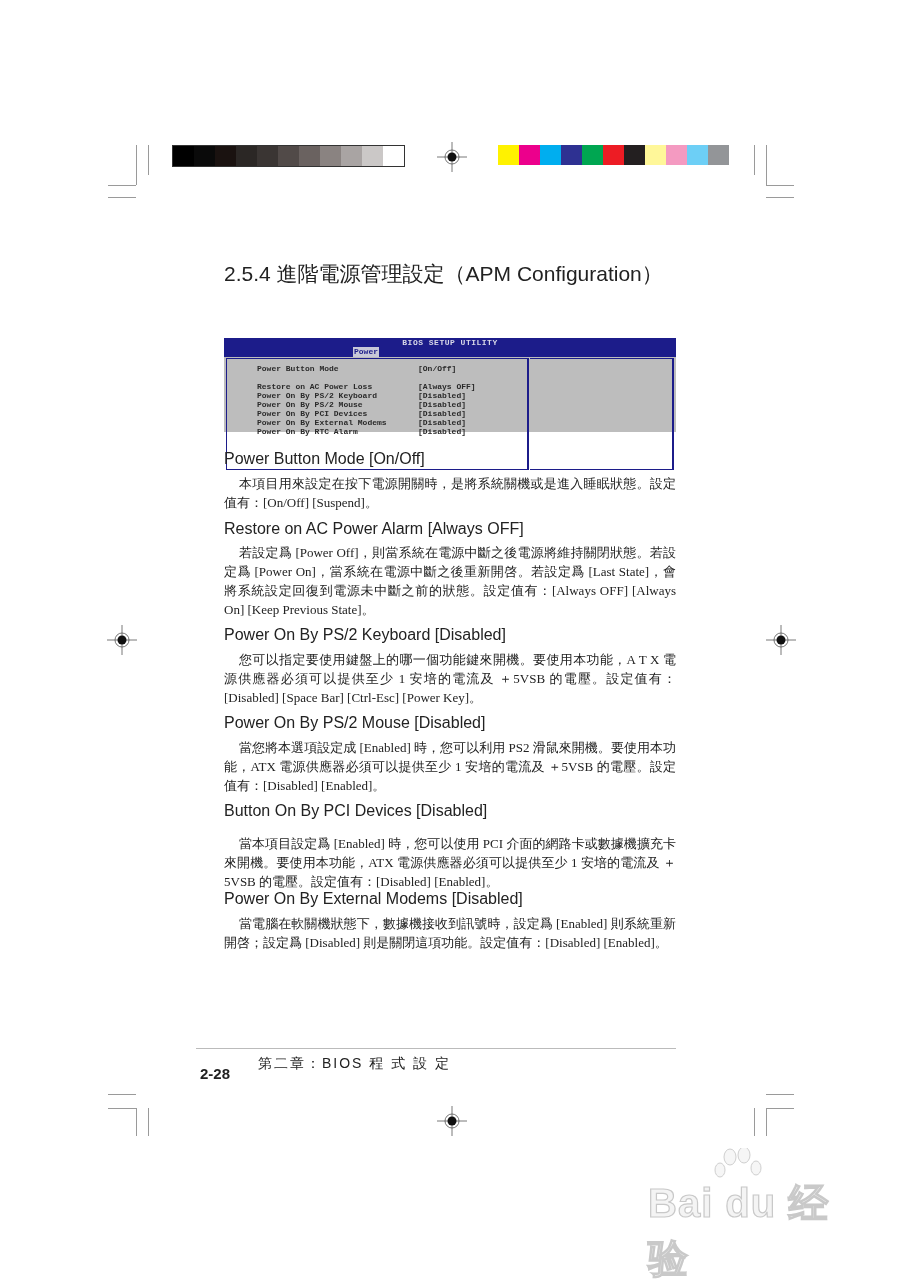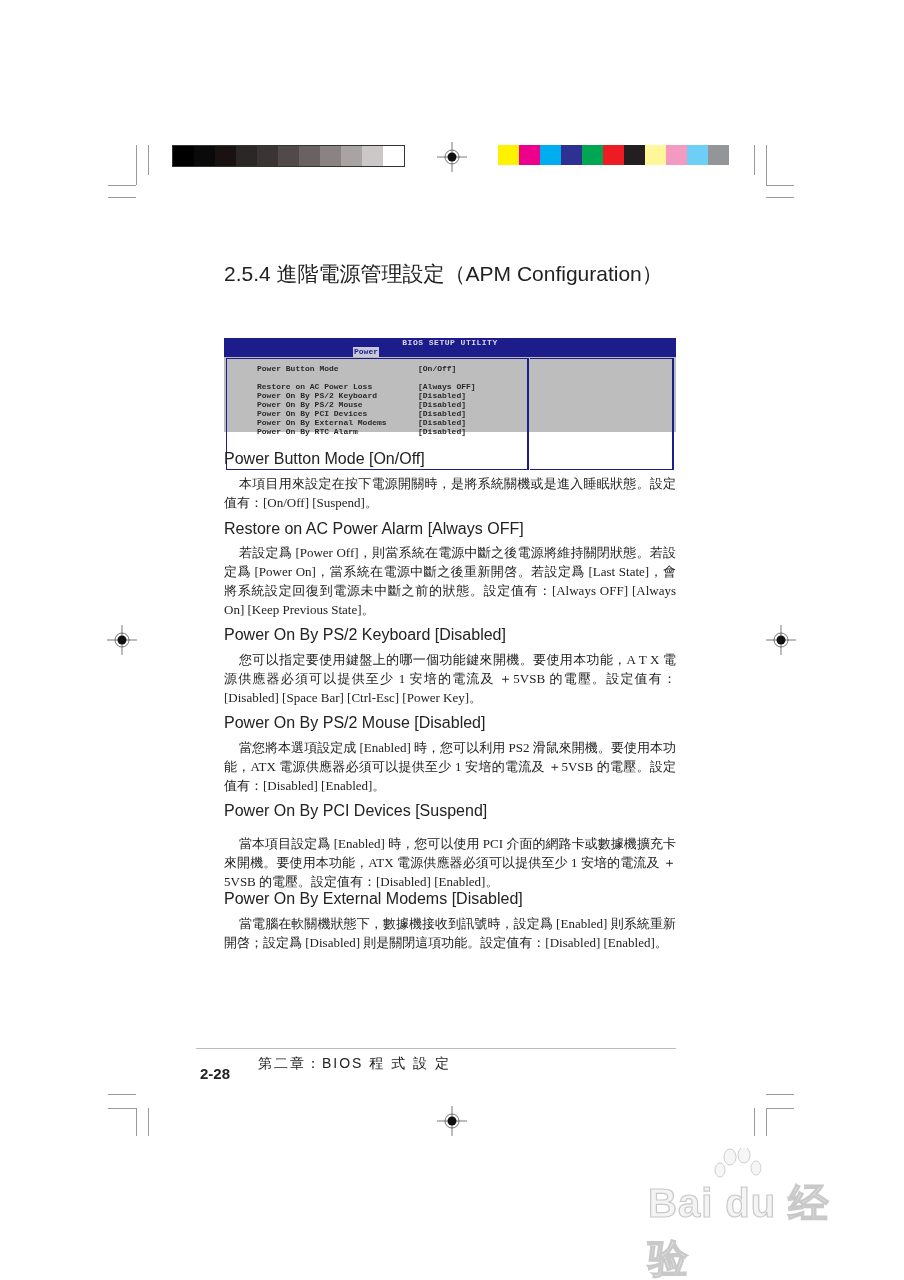--- a/index.html
+++ b/index.html
@@ -158,21 +158,21 @@
 <div class="sec-title" style="top:626px;">Power On By PS/2 Keyboard [Disabled]</div>
 <div class="sec-body" style="top:650px;">
     <p>您可以指定要使用鍵盤上的哪一個功能鍵來開機。要使用本功能，A T X 電源供應器必須可以提供至少 1 安培的電流及 ＋5VSB 的電壓。設定值有：[Disabled] [Space Bar] [Ctrl-Esc] [Power Key]。</p>
   </div>
 
 <div class="sec-title" style="top:714px;">Power On By PS/2 Mouse [Disabled]</div>
 <div class="sec-body" style="top:738px;">
     <p>當您將本選項設定成 [Enabled] 時，您可以利用 PS2 滑鼠來開機。要使用本功能，ATX 電源供應器必須可以提供至少 1 安培的電流及 ＋5VSB 的電壓。設定值有：[Disabled] [Enabled]。</p>
   </div>
 
-<div class="sec-title" style="top:802px;">Power On By PCI Devices [Suspend]</div>
+<div class="sec-title" style="top:802px;">Button On By PCI Devices [Disabled]</div>
 <div class="sec-body" style="top:826px;margin-top:8px;">
     <p>當本項目設定爲 [Enabled] 時，您可以使用 PCI 介面的網路卡或數據機擴充卡來開機。要使用本功能，ATX 電源供應器必須可以提供至少 1 安培的電流及 ＋5VSB 的電壓。設定值有：[Disabled] [Enabled]。</p>
   </div>
 
 <div class="sec-title" style="top:890px;">Power On By External Modems [Disabled]</div>
 <div class="sec-body" style="top:914px;">
     <p>當電腦在軟關機狀態下，數據機接收到訊號時，設定爲 [Enabled] 則系統重新開啓；設定爲 [Disabled] 則是關閉這項功能。設定值有：[Disabled] [Enabled]。</p>
   </div>
 
 <div class="footer-rule"></div>

